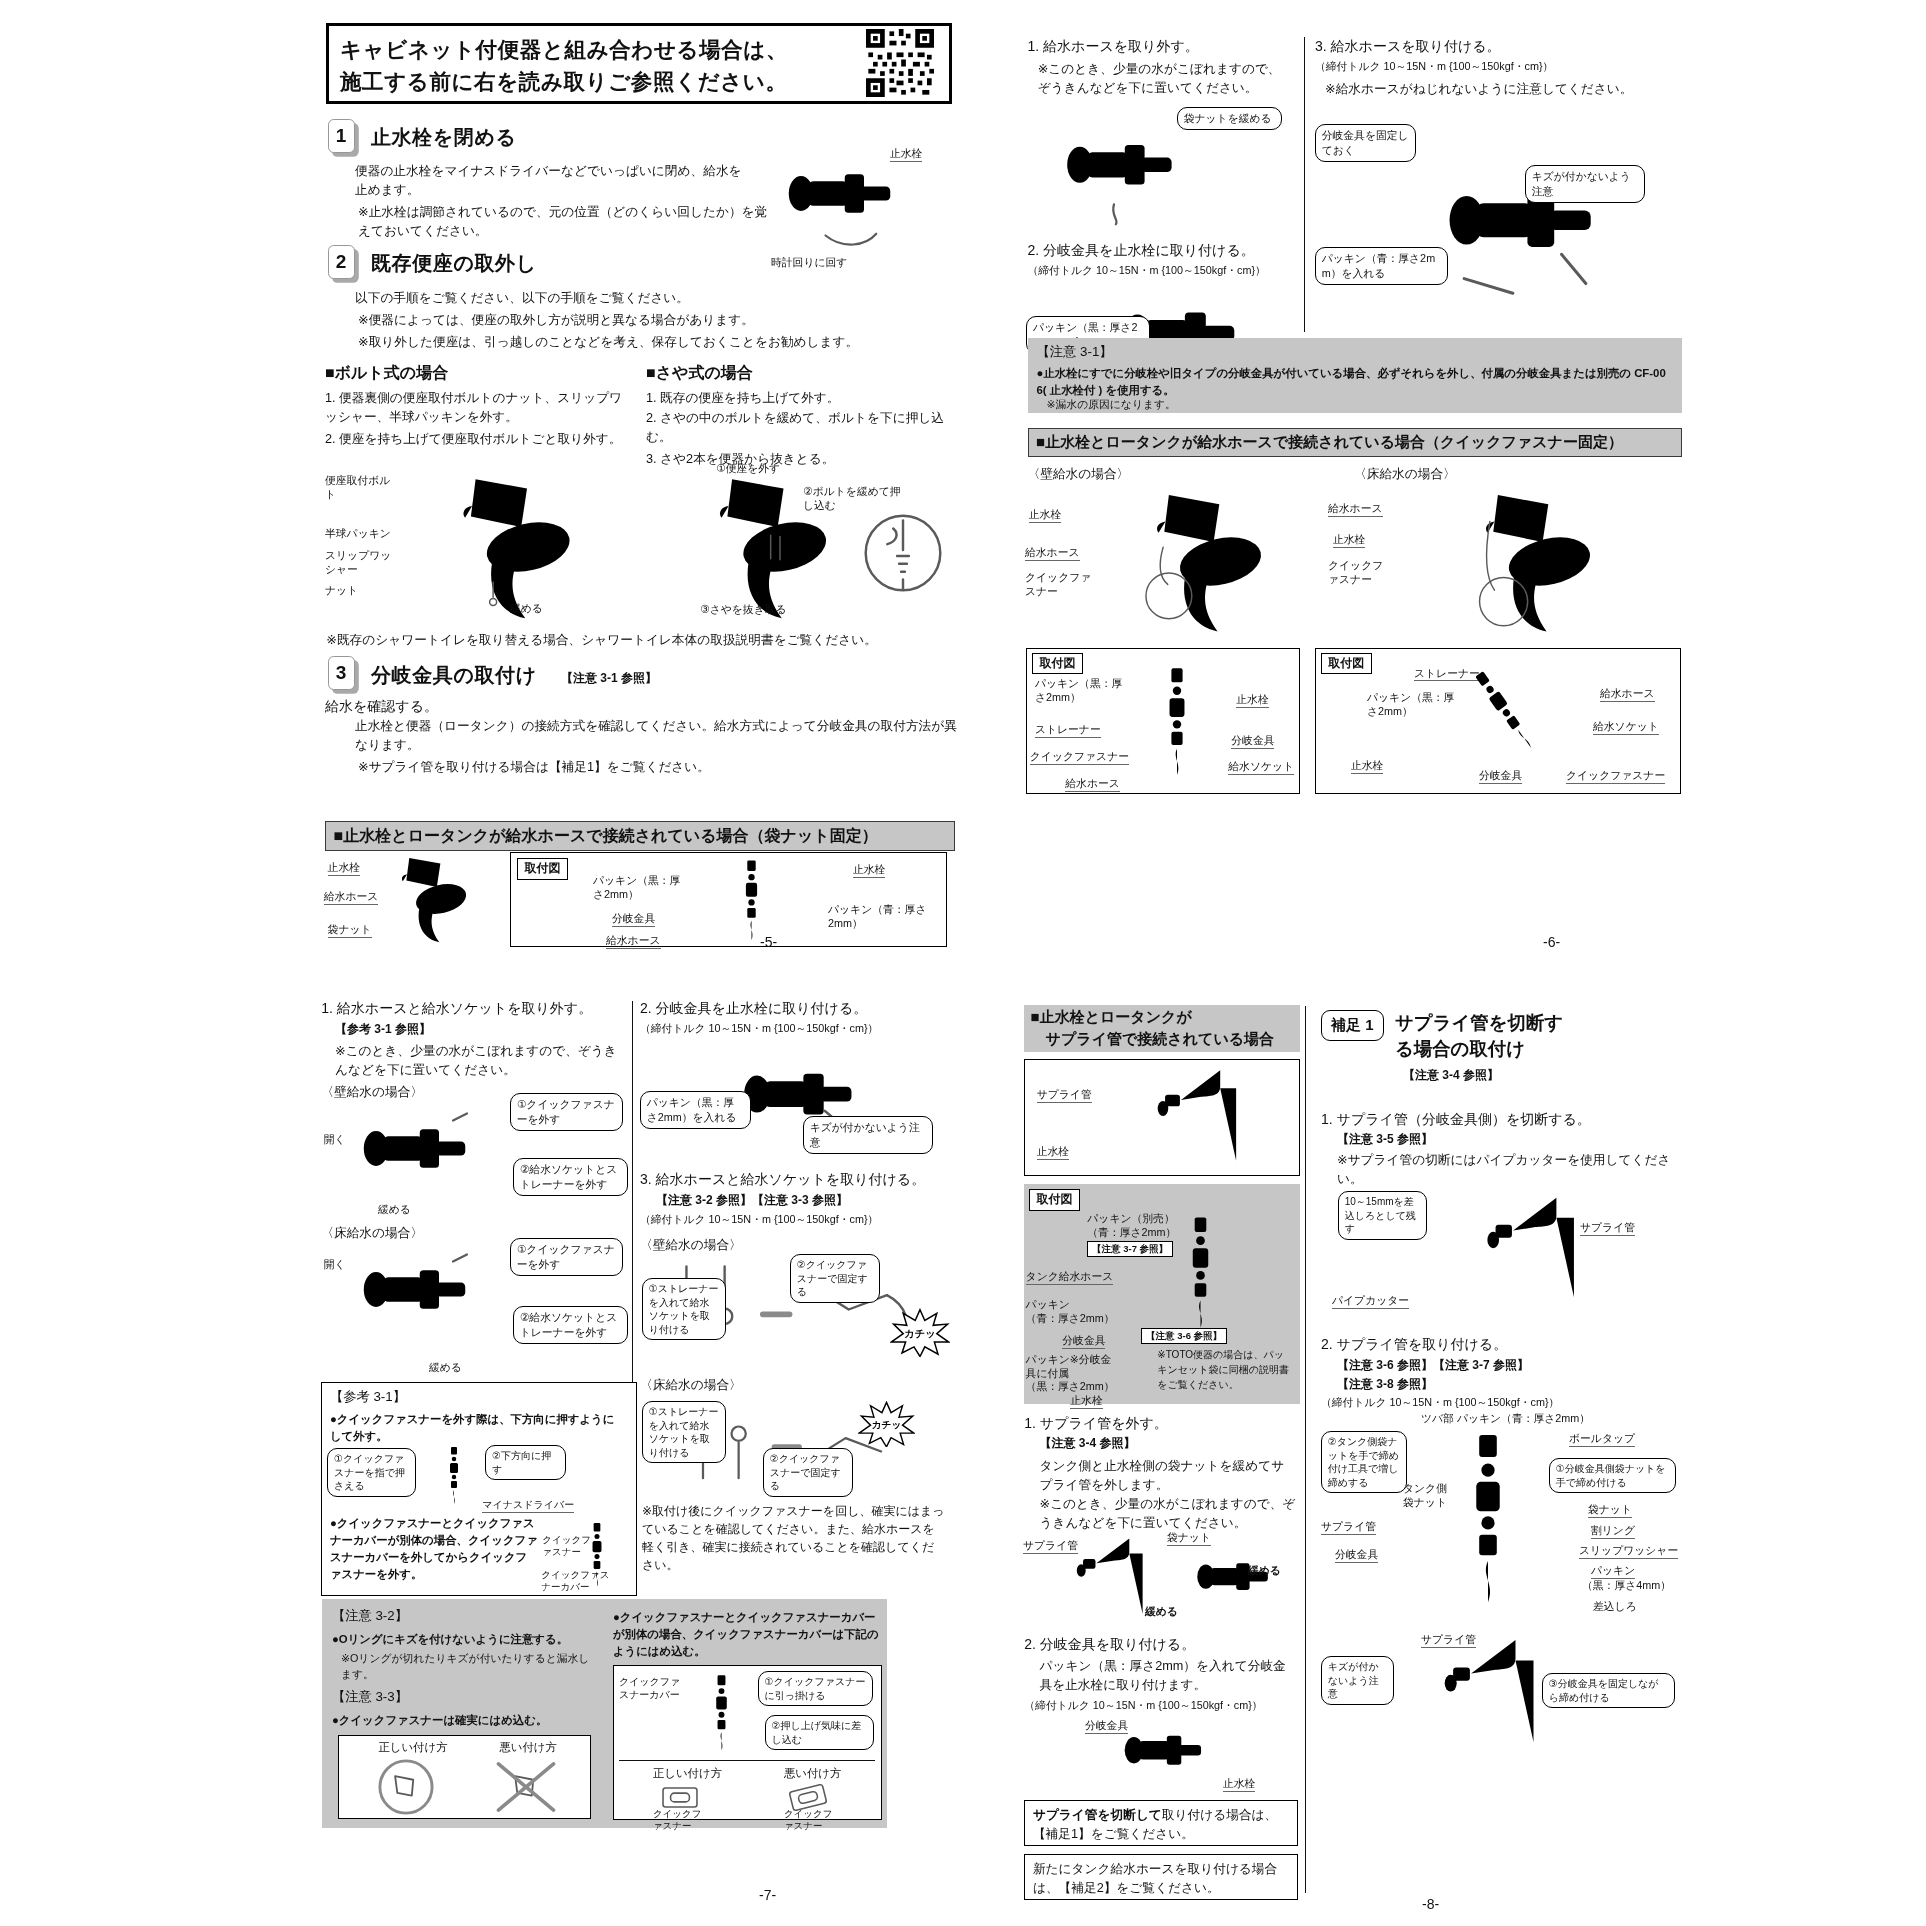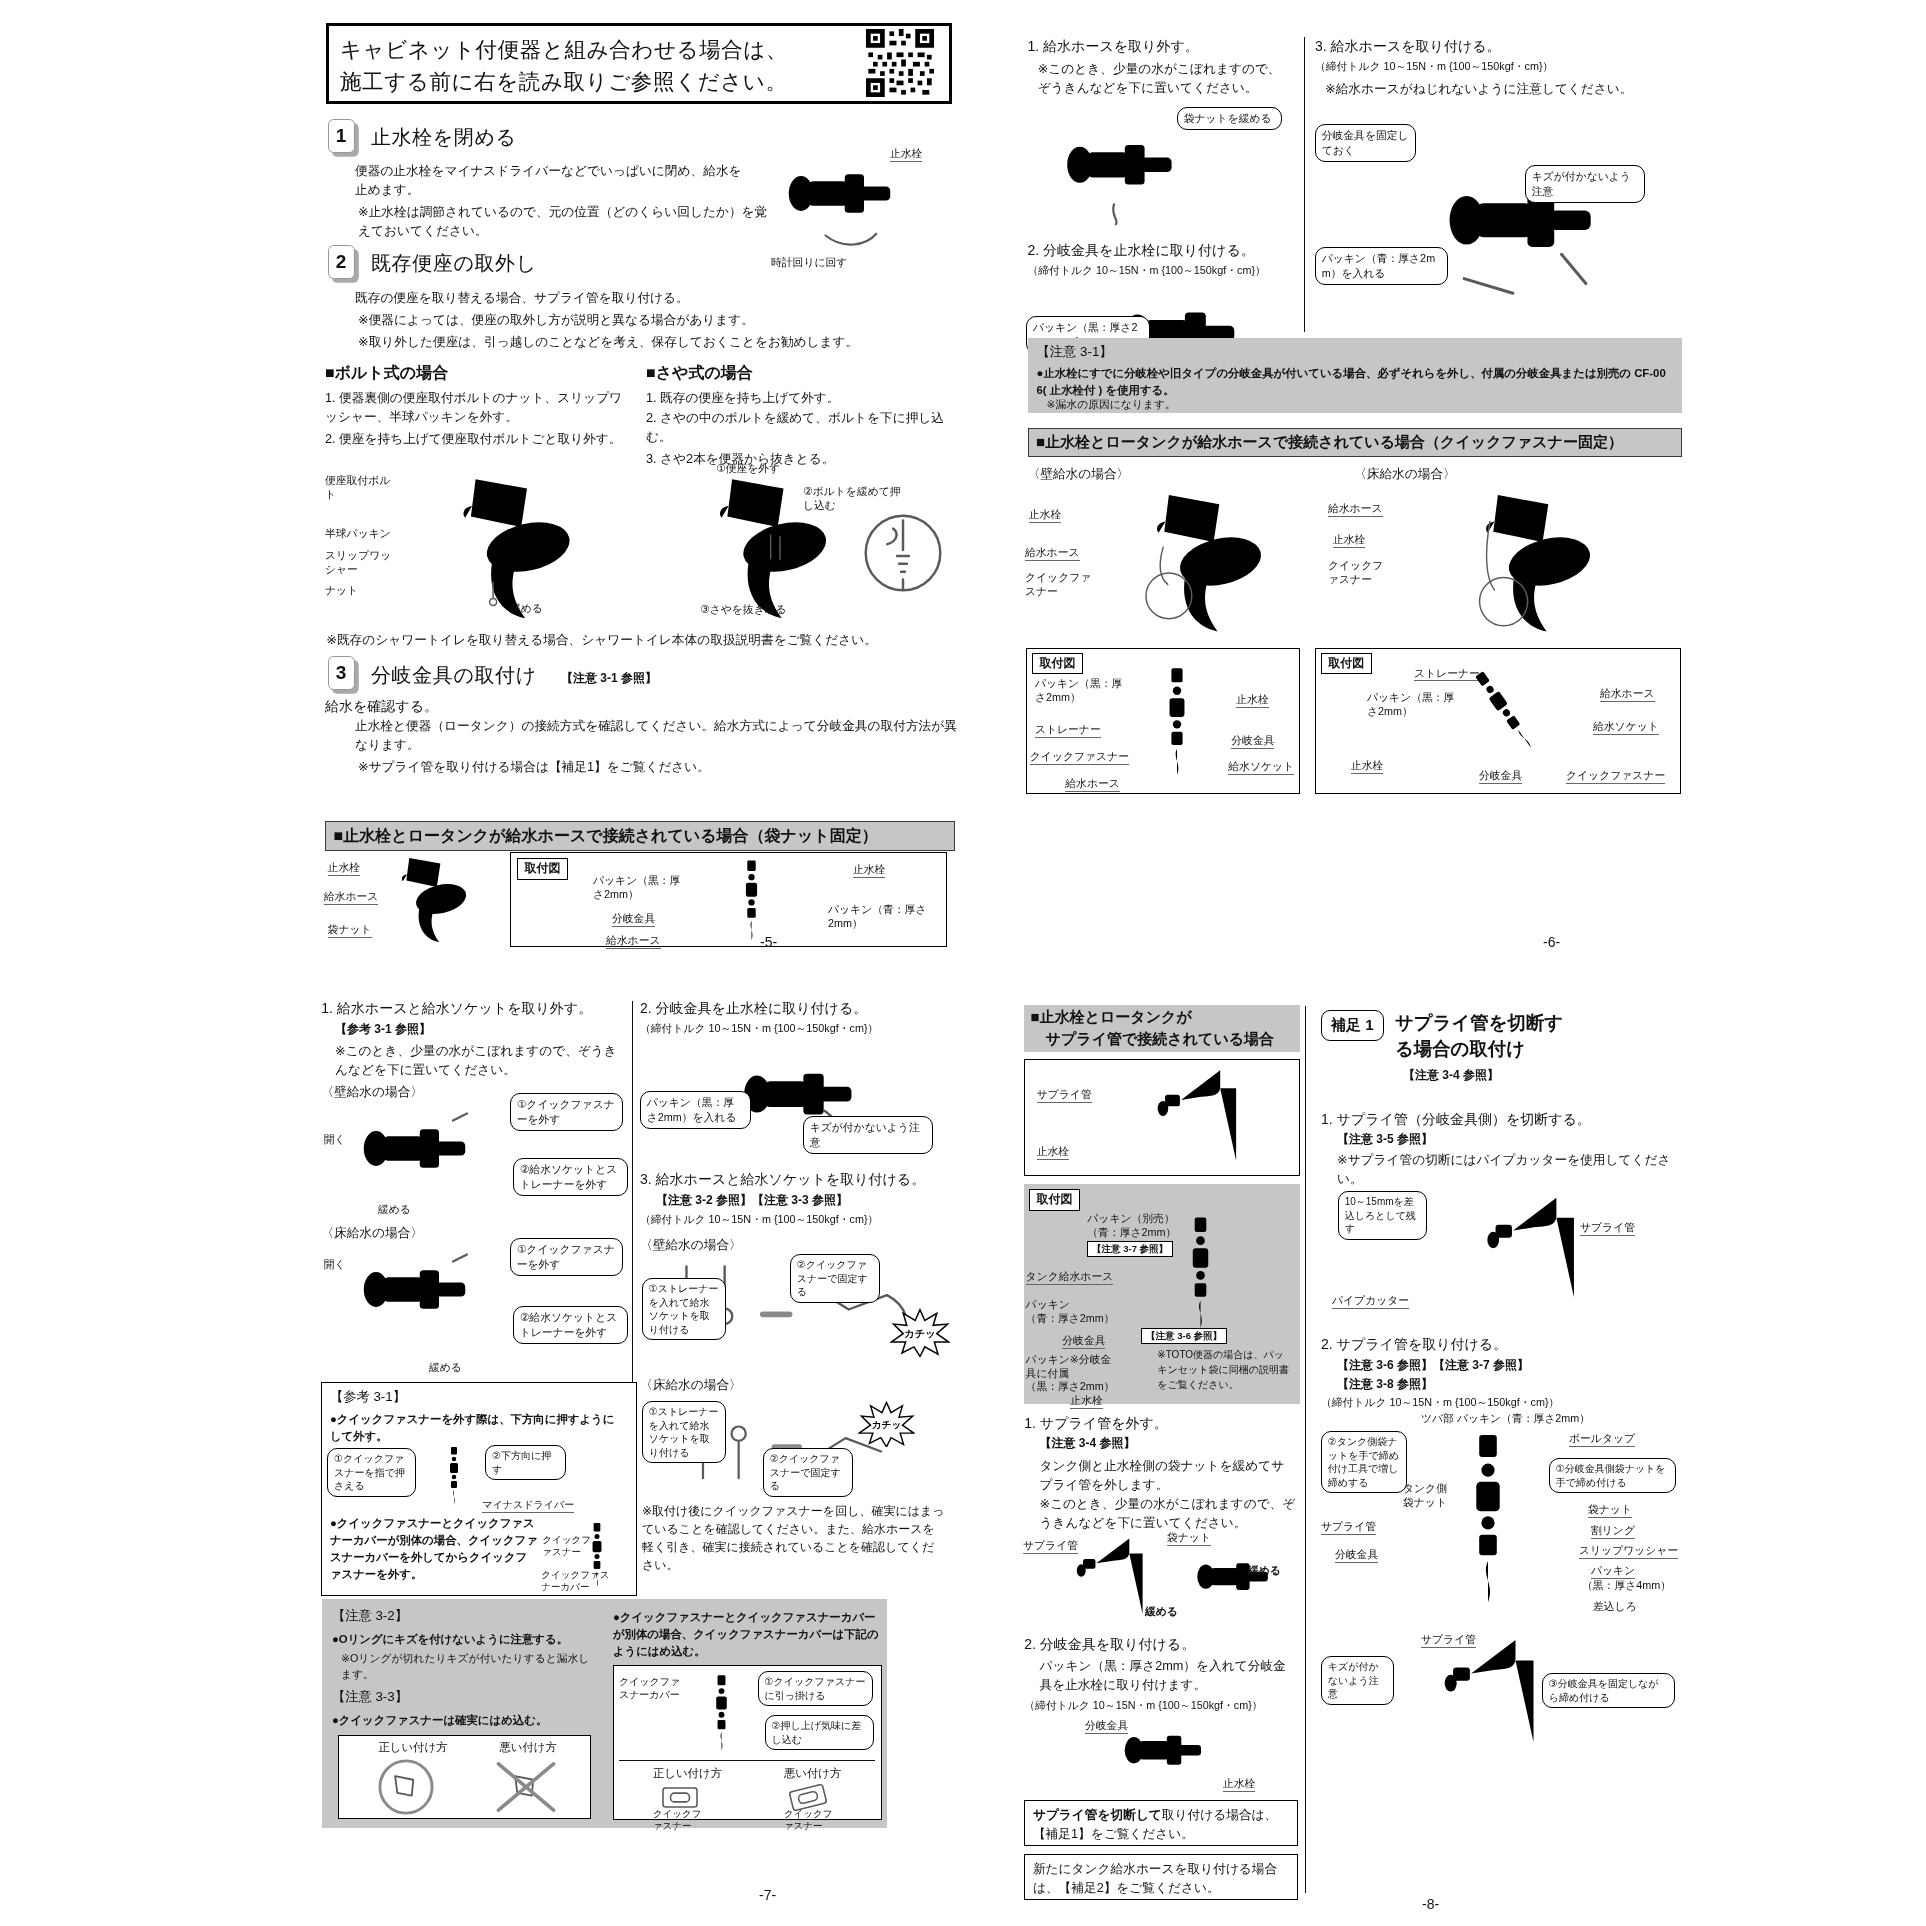--- a/index.html
+++ b/index.html
@@ -2,21 +2,21 @@
 <html style="font-size:10px"><head>
 <meta charset="utf-8">
 <style>
   *{box-sizing:border-box;margin:0;padding:0}
   body{background:#fff;font-family:"Liberation Sans","DejaVu Sans",sans-serif;color:#111}
   .sheet{position:relative;width:1926px;height:1926px;background:#fff;overflow:hidden}
   .pg{position:absolute}
   .t{position:absolute;font-size:12.7px;line-height:1.5;word-break:break-all}
   .b{font-weight:bold}
   .st{position:absolute;font-size:14px;font-weight:normal;line-height:1.4;word-break:break-all}
-  .h1{position:absolute;font-size:20px;font-weight:normal;letter-spacing:0.6px;white-space:nowrap}
+  .h1{position:absolute;font-size:20px;font-weight:bold;letter-spacing:0.6px;white-space:nowrap}
   .h30{position:absolute;font-size:18.4px;font-weight:bold;white-space:nowrap}
   .sub{position:absolute;font-size:16px;font-weight:bold;white-space:nowrap}
   .lbl{position:absolute;font-size:10.8px;line-height:1.3;word-break:break-all}
   .lu{border-bottom:1.3px solid #666;padding-bottom:0.6px}
   .co{position:absolute;border:1.9px solid #000;border-radius:10px;background:#fff;padding:3.2px 5.7px;font-size:10.8px;line-height:1.35;word-break:break-all}
   .bar{position:absolute;background:#c6c6c6;border:1.3px solid #3a3a3a;font-weight:bold;font-size:16px;display:flex;align-items:center;padding:1.3px 7.6px;white-space:nowrap}
   .gb{position:absolute;background:#c6c6c6}
   .wb{position:absolute;background:#fff;border:1.9px solid #000}
   .badge{position:absolute;width:27px;height:34px;border:1.9px solid #979797;border-radius:5.7px;background:#fff;box-shadow:3.8px 3.8px 0 #a9a9a9;font-size:19px;font-weight:bold;display:flex;align-items:center;justify-content:center}
   .ref{position:absolute;font-size:12px;font-weight:bold;white-space:nowrap}
@@ -131,21 +131,21 @@
     <div class="t" style="left:35px;top:144px;width:399px">便器の止水栓をマイナスドライバーなどでいっぱいに閉め、給水を止めます。</div>
     <svg class="fig" style="left:450px;top:130px;width:146px;height:105px" viewBox="0 0 140 120">
         <use href="#valve"></use>
         <path d="M50 100 C70 116 96 112 108 98"></path>
       </svg>
     <div class="lbl lu" style="left:570px;top:128px">止水栓</div>
     <div class="lbl" style="left:451px;top:237px">時計回りに回す</div>
 
     <div class="badge" style="left:7.6px;top:227px">2</div>
     <div class="h1" style="left:51px;top:232px">既存便座の取外し</div>
-    <div class="t" style="left:35px;top:271px;width:570px">既存の便座を取り替える場合、サプライ管を取り付ける。</div>
+    <div class="t" style="left:35px;top:271px;width:570px">以下の手順をご覧ください、以下の手順をご覧ください。</div>
     <div class="t" style="left:38px;top:293px;width:570px">※便器によっては、便座の取外し方が説明と異なる場合があります。</div>
     <div class="t" style="left:38px;top:315px;width:595px">※取り外した便座は、引っ越しのことなどを考え、保存しておくことをお勧めします。</div>
 
     <div class="sub" style="left:5px;top:345px">■ボルト式の場合</div>
     <div class="sub" style="left:326px;top:345px">■さや式の場合</div>
     <div class="t" style="left:5px;top:371px;width:310px">1. 便器裏側の便座取付ボルトのナット、スリップワッシャー、半球パッキンを外す。</div>
     <div class="t" style="left:5px;top:412px;width:310px">2. 便座を持ち上げて便座取付ボルトごと取り外す。</div>
     <div class="t" style="left:326px;top:371px;width:314px">1. 既存の便座を持ち上げて外す。</div>
     <div class="t" style="left:326px;top:391px;width:314px">2. さやの中のボルトを緩めて、ボルトを下に押し込む。</div>
     <div class="t" style="left:326px;top:432px;width:314px">3. さや2本を便器から抜きとる。</div>

